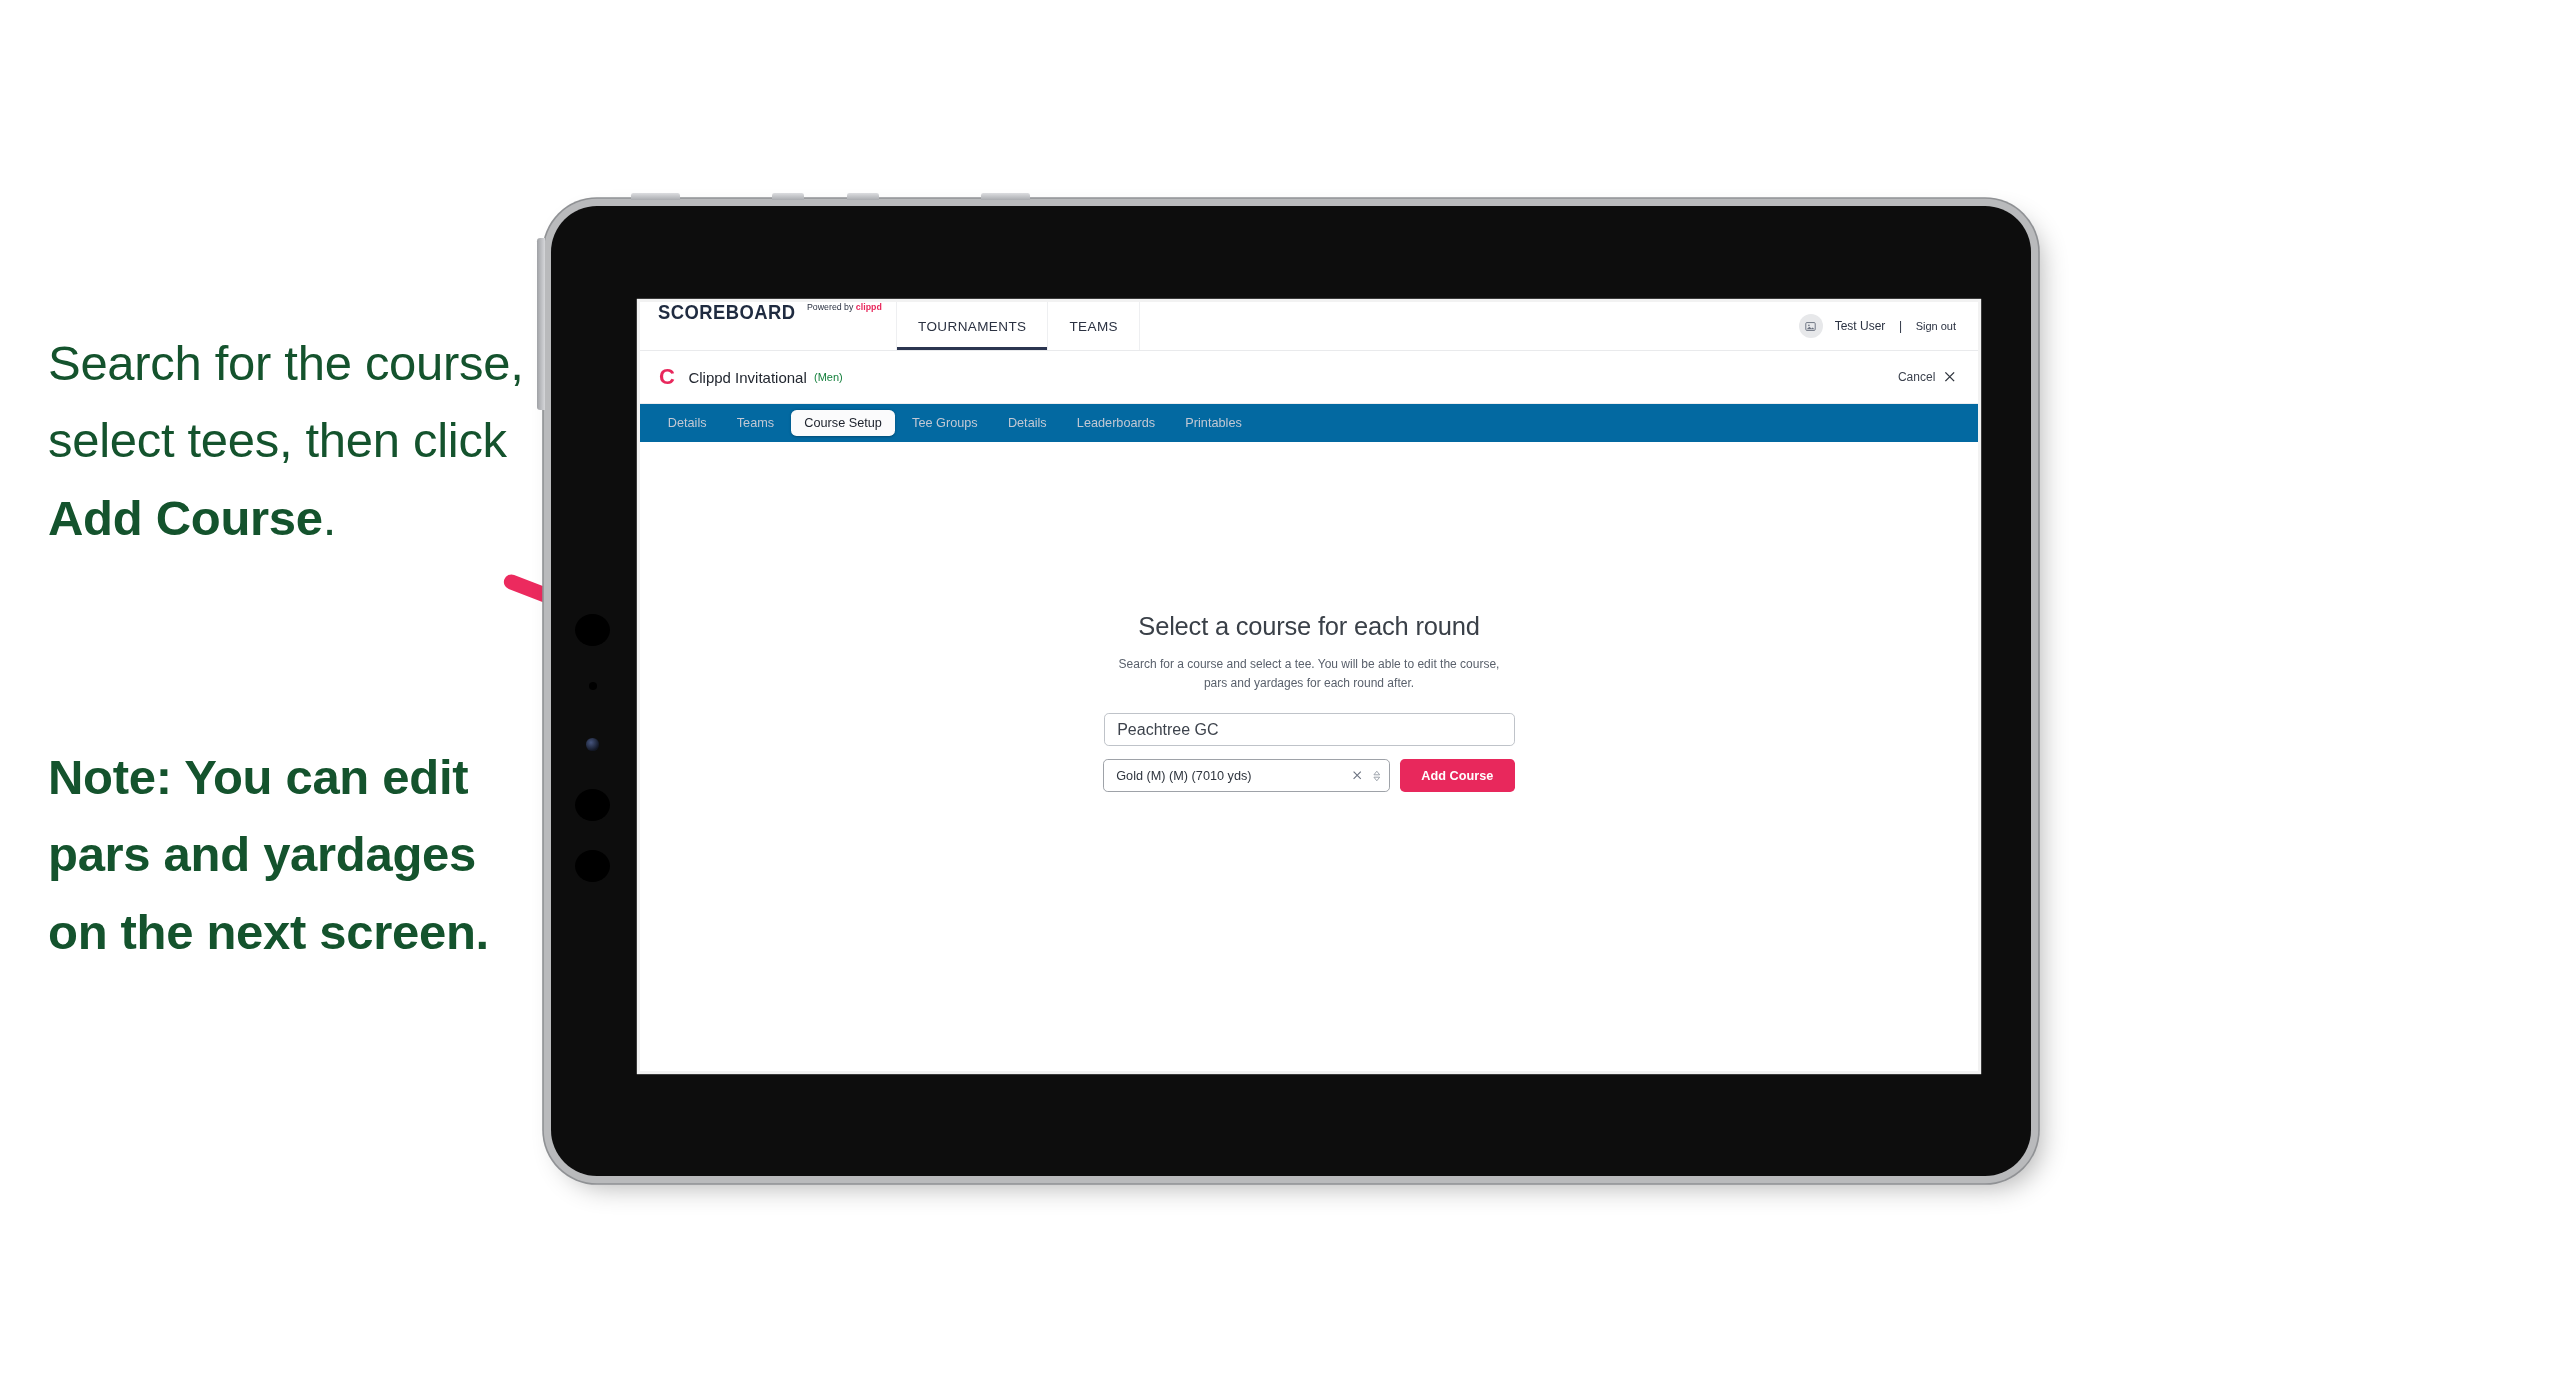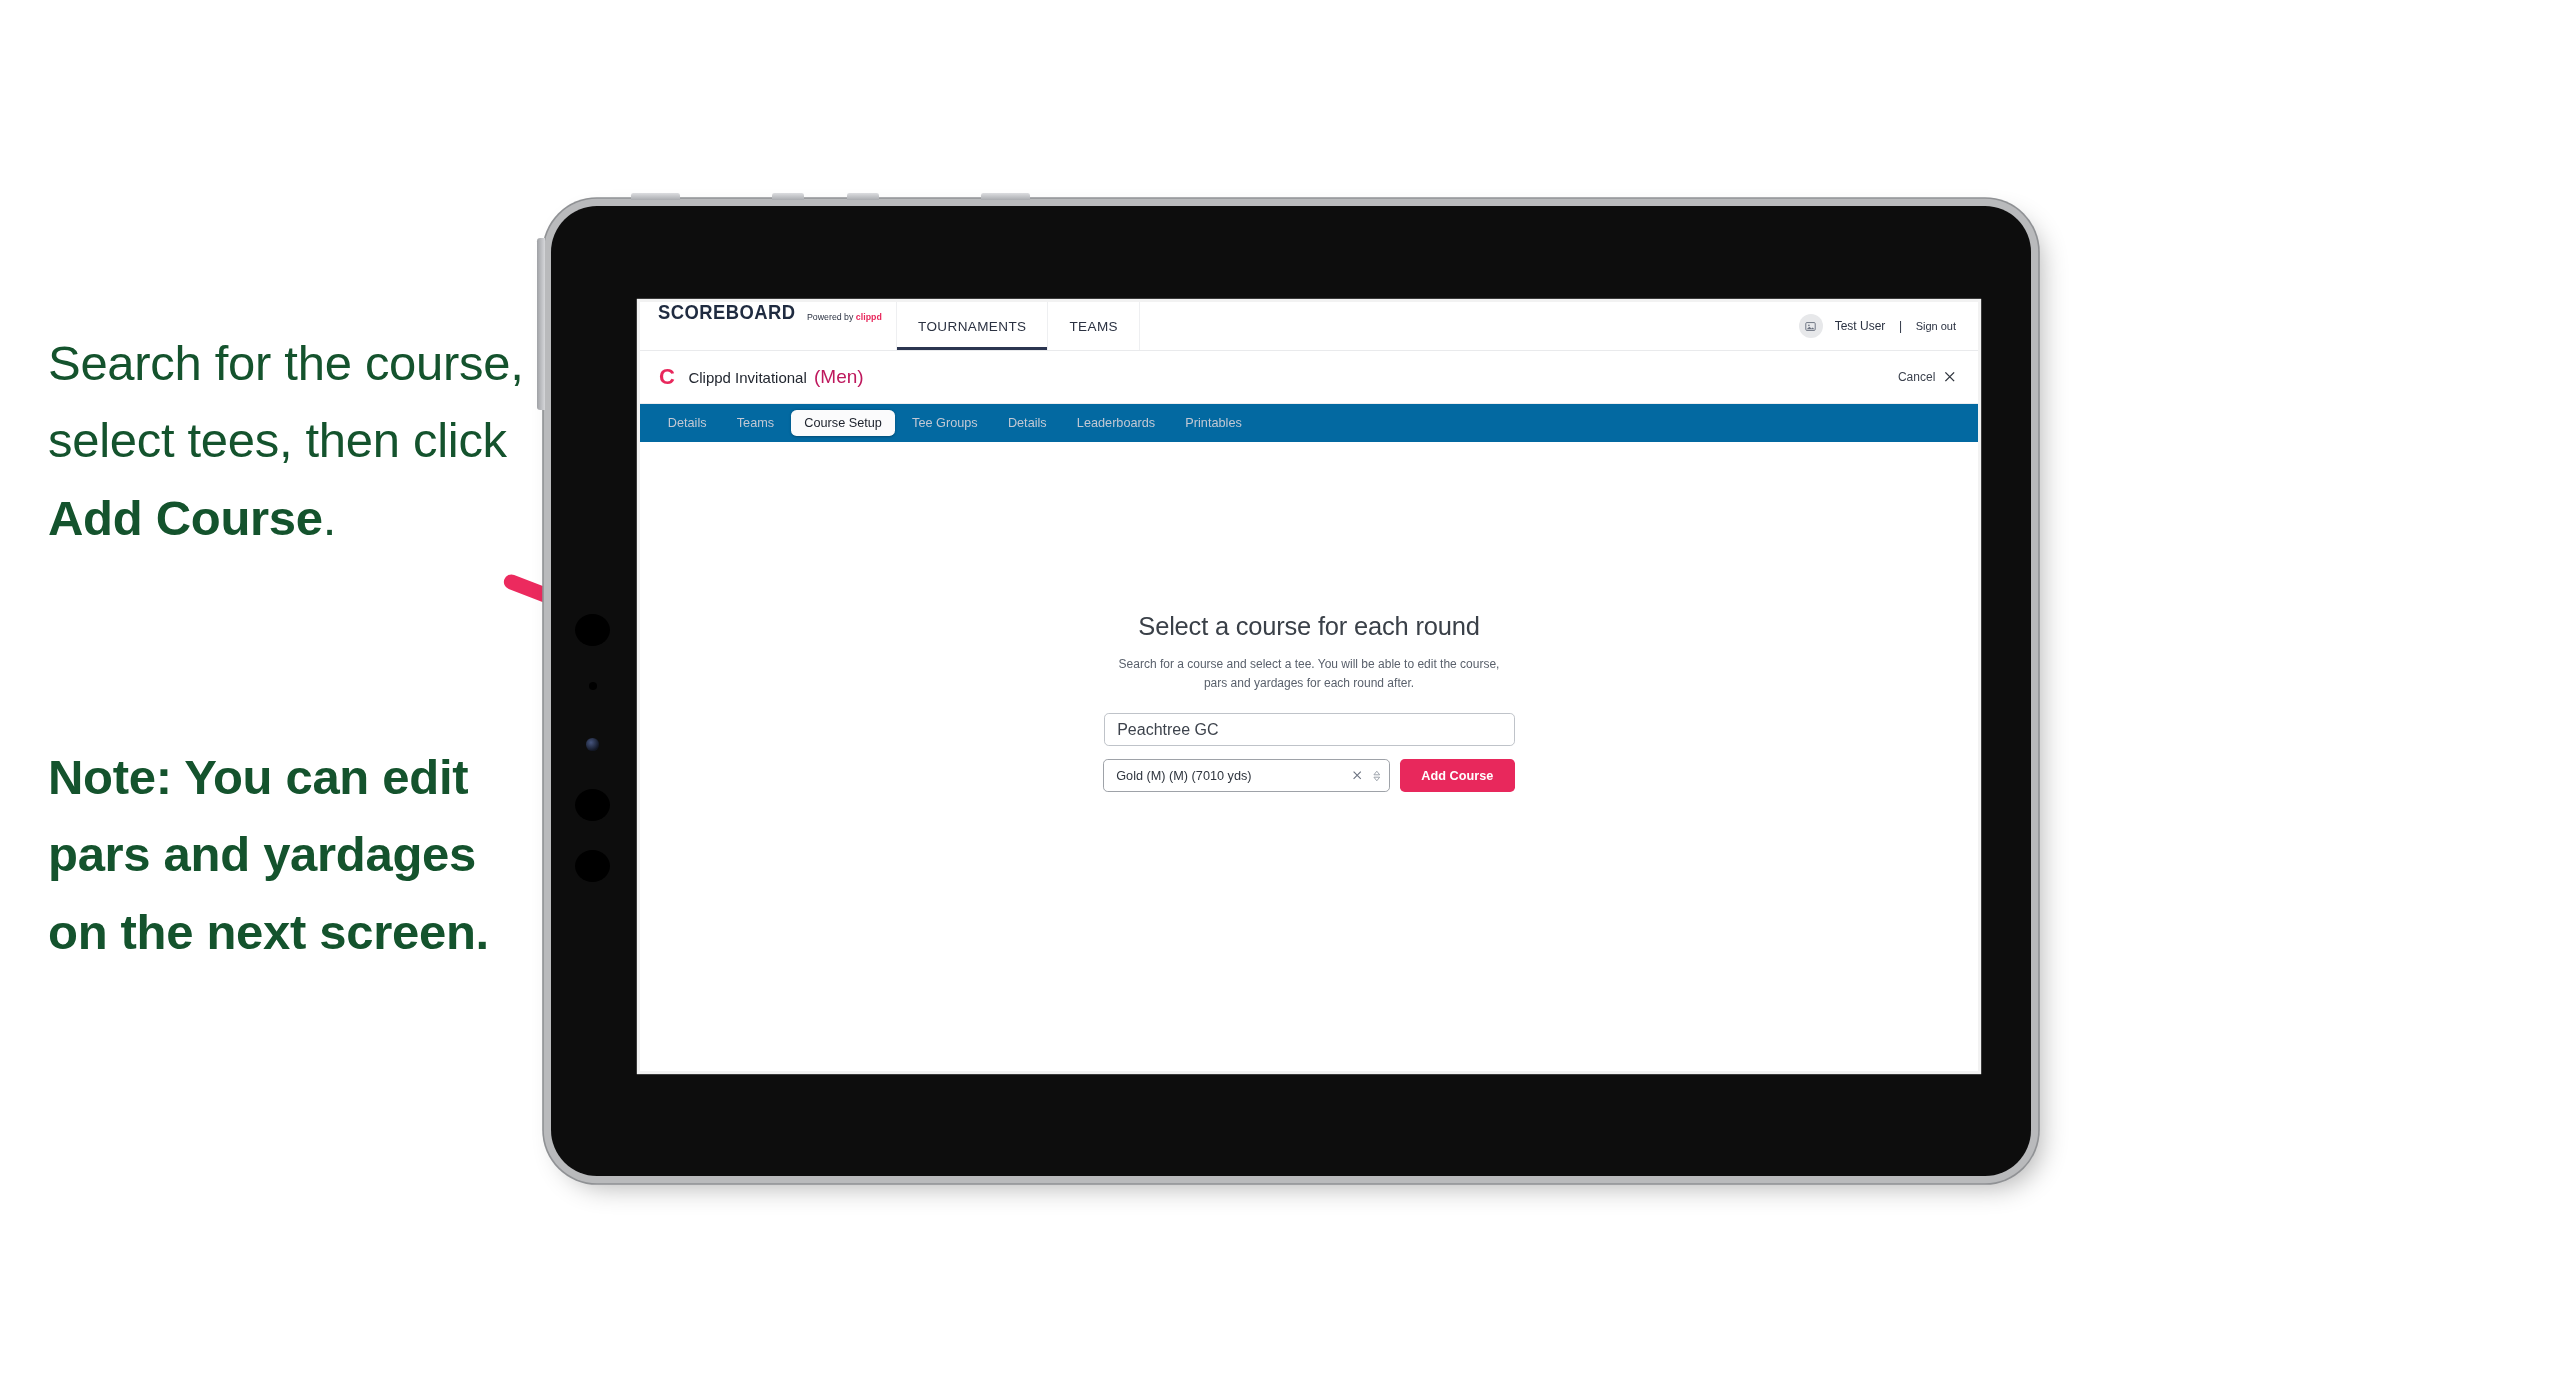--- a/index.html
+++ b/index.html
@@ -100,21 +100,21 @@
     padding: 0 14.3px 0 17.5px;
     border-right: 1.6px solid #eeeff1;
   }
   .logo-main {
     font-family: "Liberation Sans Narrow", "Liberation Sans", sans-serif;
     font-weight: 700; font-size: 20px; letter-spacing: 0.5px;
     color: #1f2b40; transform: scaleX(0.92); transform-origin: left center;
     line-height: 1.0;
   }
   .logo-sub {
-    font-size: 8.8px; color: #2b3242; margin-top: 11px; line-height: 1; text-align: right;
+    font-size: 8.8px; color: #2b3242; margin-top: 1px; line-height: 1; text-align: right;
   }
   .logo-sub .brand { color: #e8285c; font-weight: 700; }
 
   .topnav { display: flex; align-items: stretch; }
   .topnav-item {
     display: flex; align-items: center;
     padding: 0 21px;
     font-size: 13.5px; letter-spacing: 0.4px;
     color: #2b3242;
     border-right: 1.6px solid #eeeff1;
@@ -146,21 +146,21 @@
     height: 53px;
     padding: 0 22px 0 19px;
     background: #fff;
     border-bottom: 0.8px solid #edeef0;
   }
   .tour-logo {
     font-weight: 700; font-size: 22px; color: #e8285c;
     margin-right: 14.3px; line-height: 1; letter-spacing: -0.8px;
   }
   .tour-name { font-size: 15px; color: #222730; }
-  .tour-gender { font-size: 19px; color: #be185d; margin-left: 7.2px; }
+  .tour-gender { font-size: 11px; color: #15803d; margin-left: 7.2px; }
   .cancel-wrap {
     margin-left: auto; display: flex; align-items: center; gap: 7.2px;
     cursor: pointer;
   }
   .cancel-label { font-size: 12px; color: #3c424e; }
 
   
   .tabstrip {
     display: flex; align-items: center;
     height: 38px;

